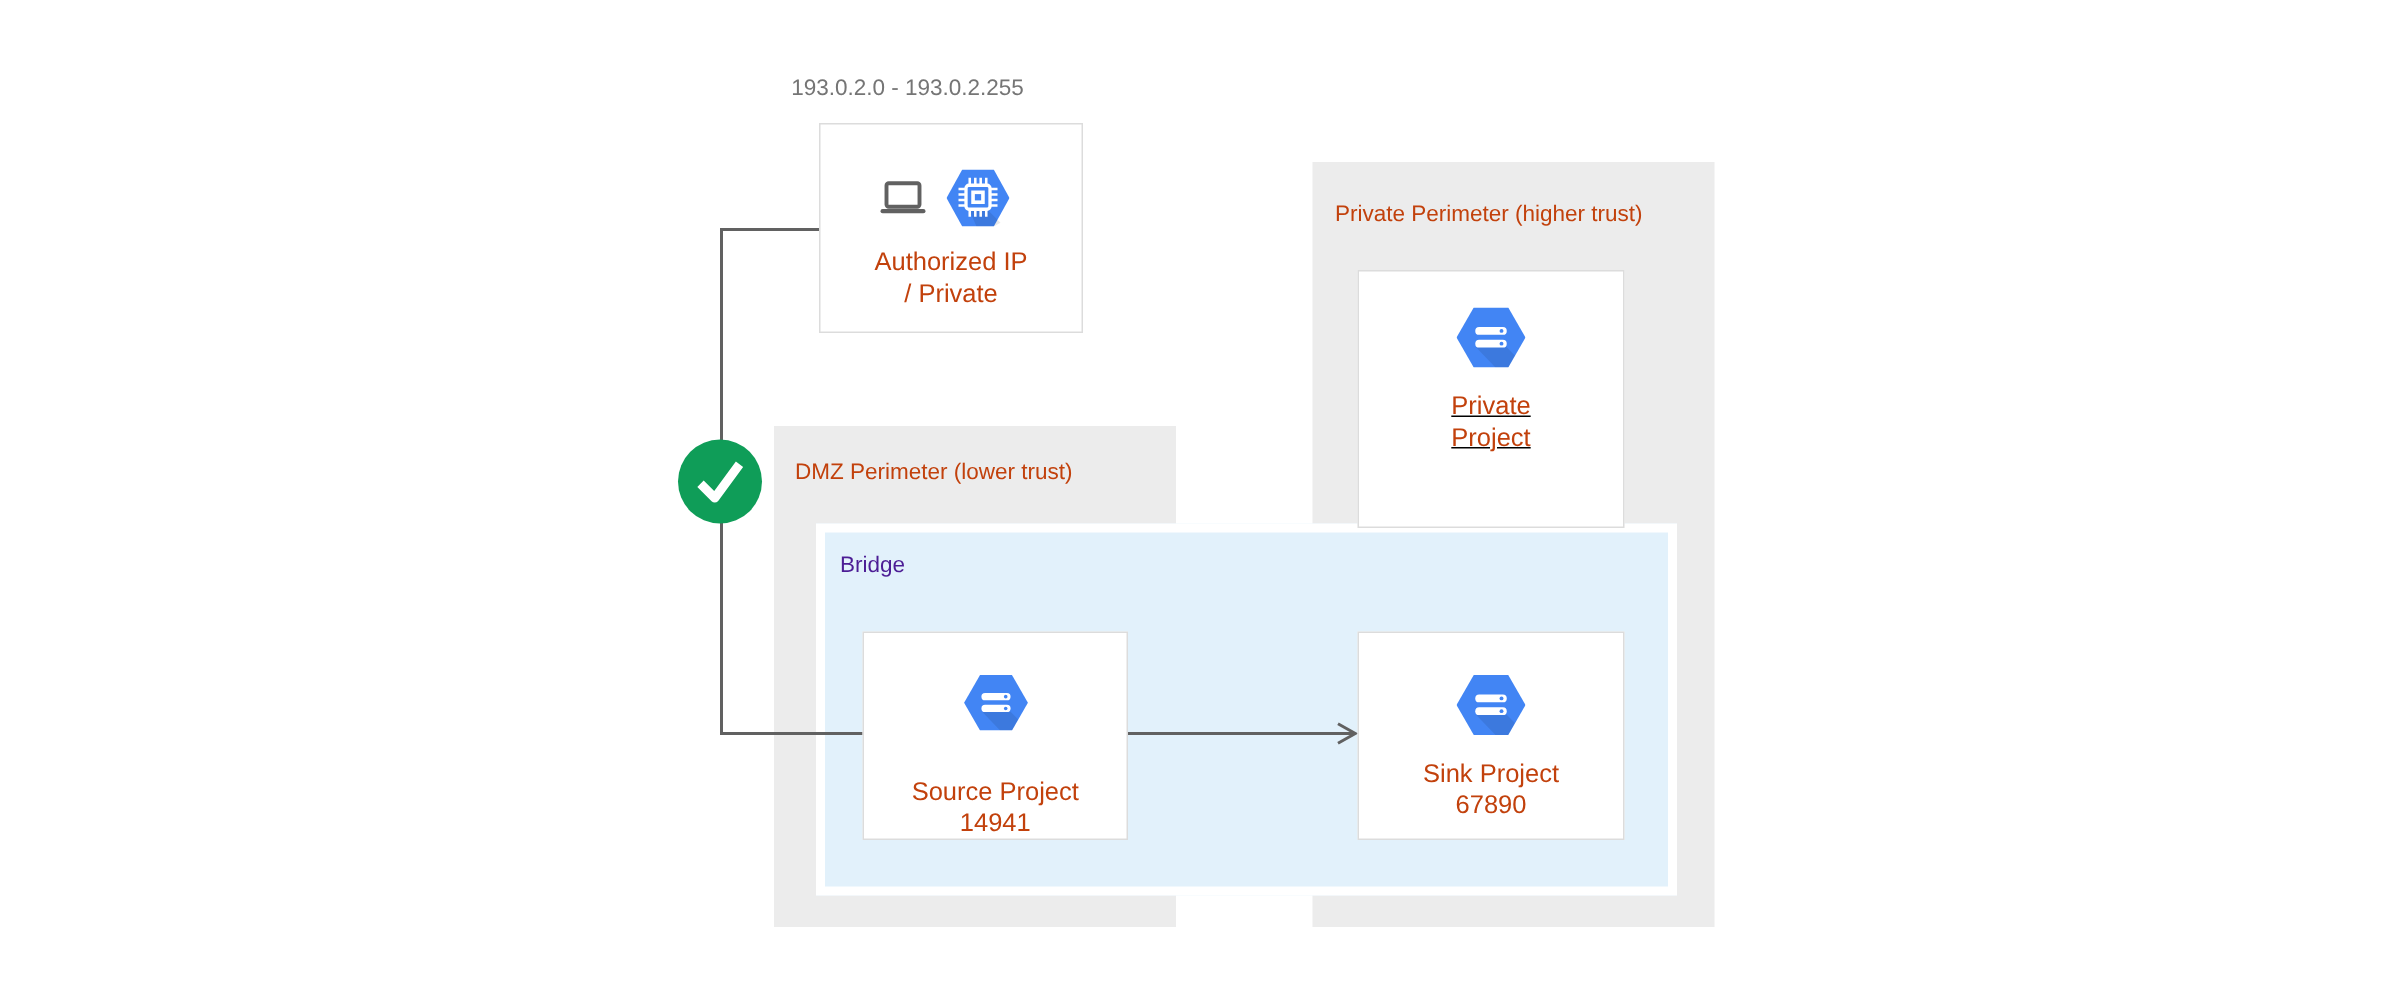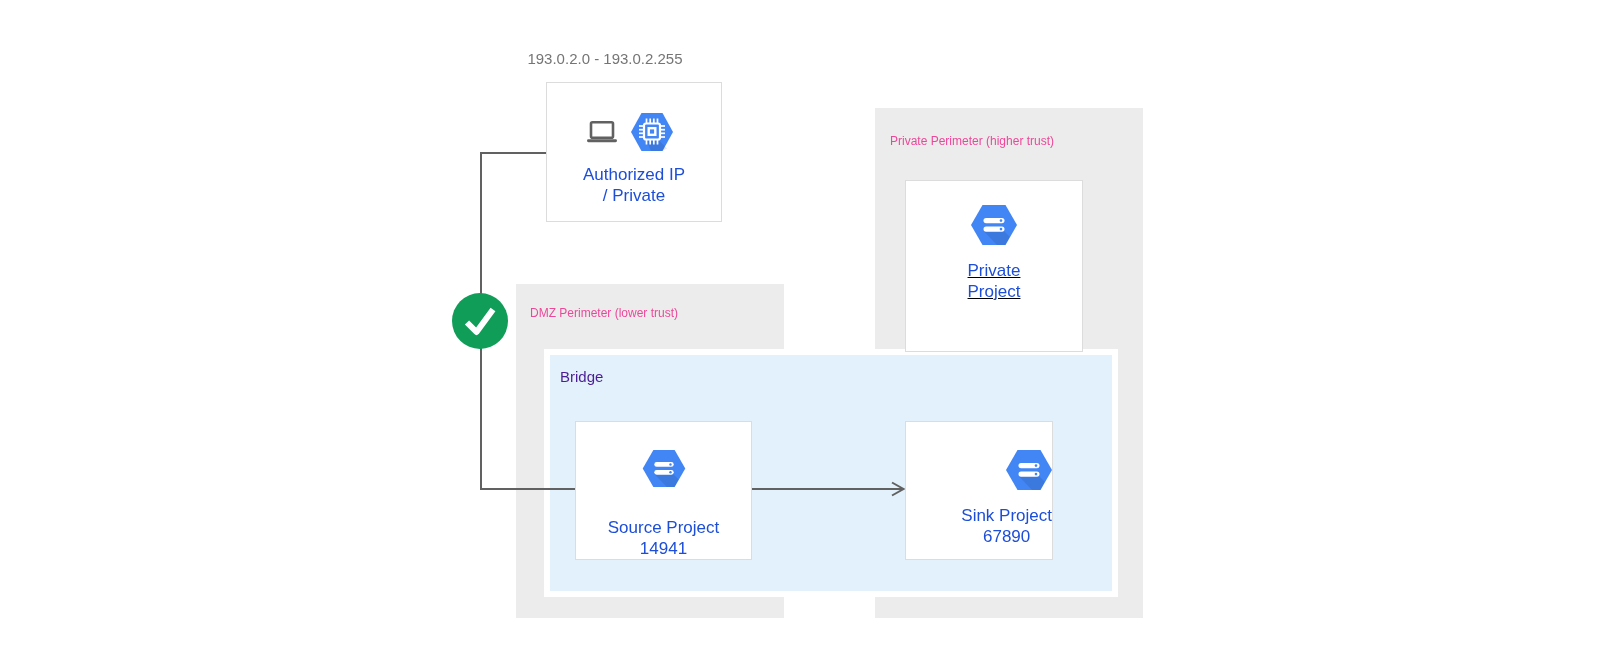--- a/index.html
+++ b/index.html
@@ -1,33 +1,33 @@
 <!DOCTYPE html>
 <html><head>
 <meta charset="utf-8">
 <style>
   html,body{margin:0;padding:0;background:#ffffff;}
   #canvas{
     position:relative;width:1600px;height:668px;background:#ffffff;overflow:hidden;
     font-family:"Liberation Sans", sans-serif;
   }
   .perimeter{position:absolute;background:#ECECEC;z-index:1;}
-  .perimeter-label{position:absolute;font-size:12px;color:#ec4899;white-space:nowrap;z-index:2;}
+  .perimeter-label{position:absolute;font-size:15px;color:#c2410c;white-space:nowrap;z-index:2;}
   .bridge{
     position:absolute;left:544px;top:349px;width:574px;height:248px;
     background:#E2F1FB;border:6px solid #ffffff;box-sizing:border-box;z-index:2;
   }
   .bridge-label{position:absolute;left:10px;top:13px;font-size:15px;color:#4c1d95;}
   #connector-svg{position:absolute;left:0;top:0;z-index:3;pointer-events:none;}
   .node{
     position:absolute;background:#ffffff;border:1px solid #DCDCDC;box-sizing:border-box;
     display:flex;flex-direction:column;align-items:center;z-index:4;
   }
   .node-label{
-    text-align:center;font-size:17px;line-height:21px;color:#1d4ed8;white-space:nowrap;
+    text-align:center;font-size:17px;line-height:21px;color:#c2410c;white-space:nowrap;
   }
   .icon-row{display:flex;align-items:center;gap:13px;position:relative;left:-5px;}
   #check-circle{
     position:absolute;left:452px;top:293px;width:56px;height:56px;border-radius:50%;
     background:#0F9D58;z-index:5;
   }
   .muted-note{
     position:absolute;font-size:15px;line-height:18px;color:#757575;text-align:center;z-index:2;
   }
   #ip-range-label{position:absolute;left:492px;top:50px;width:226px;text-align:center;
@@ -123,21 +123,21 @@
       <rect x="12.5" y="21.5" width="21" height="5.2" rx="2.6" fill="#ffffff"></rect>
       <circle cx="30" cy="15.6" r="1.3" fill="#4285F4"></circle>
       <circle cx="30" cy="24.1" r="1.3" fill="#4285F4"></circle>
     </svg>
     <div class="node-label" style="margin-top:30px;">
       <div>Source Project</div>
       <div>14941</div>
     </div>
   </div>
 
-  <div class="node" style="left:905px;top:421px;width:148px;height:139px;align-items:flex-end;">
+  <div class="node" style="left:905px;top:421px;width:178px;height:139px;">
     <svg width="46" height="40" viewBox="0 0 46 40" style="margin-top:28px;">
       <polygon points="0,20 11.5,0 34.5,0 46,20 34.5,40 11.5,40" fill="#4285F4"></polygon>
       <polygon points="13,26.5 33.5,26.5 38.9,32 34.5,40 26,40" fill="rgba(0,0,0,0.09)"></polygon>
       <rect x="12.5" y="13" width="21" height="5.2" rx="2.6" fill="#ffffff"></rect>
       <rect x="12.5" y="21.5" width="21" height="5.2" rx="2.6" fill="#ffffff"></rect>
       <circle cx="30" cy="15.6" r="1.3" fill="#4285F4"></circle>
       <circle cx="30" cy="24.1" r="1.3" fill="#4285F4"></circle>
     </svg>
     <div class="node-label" style="margin-top:15px;">
       <div>Sink Project</div>

